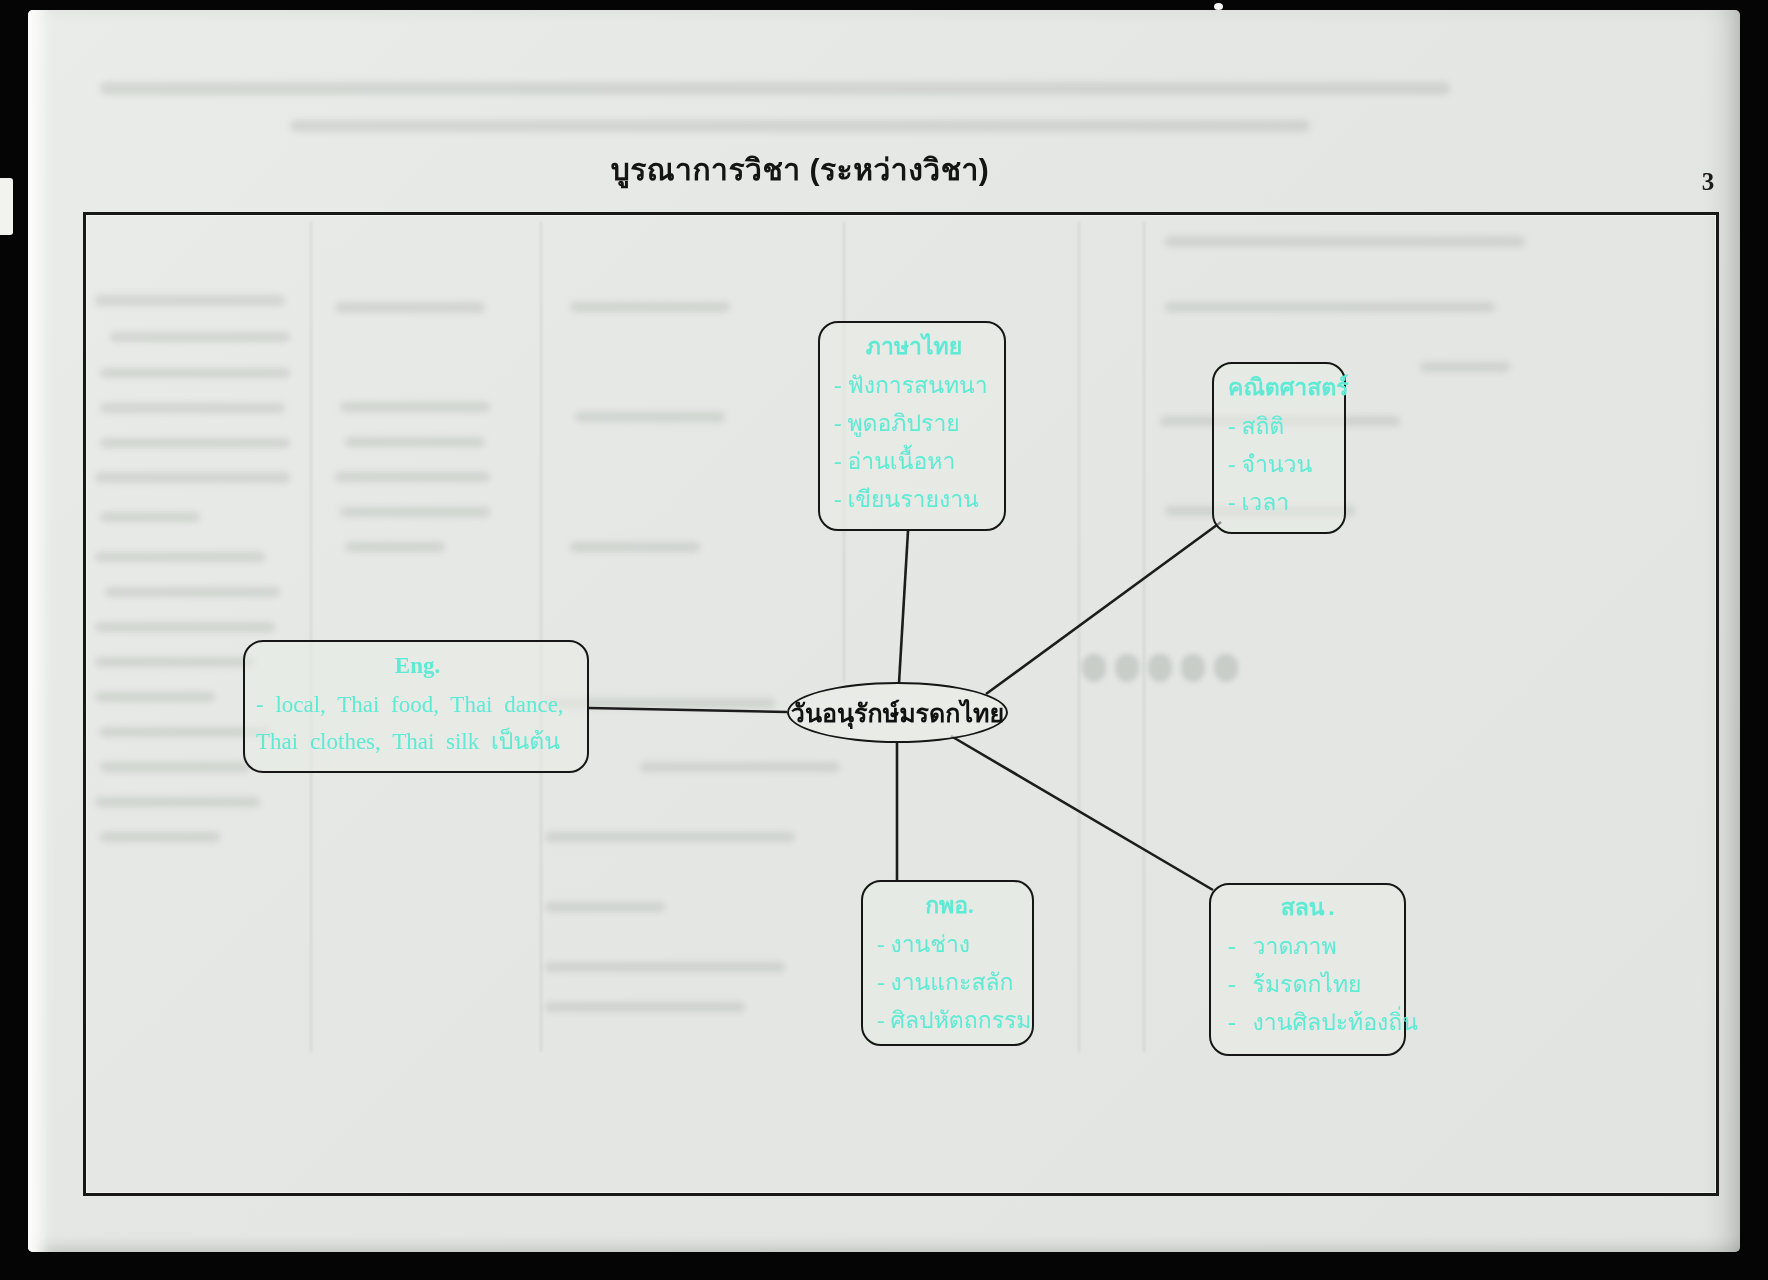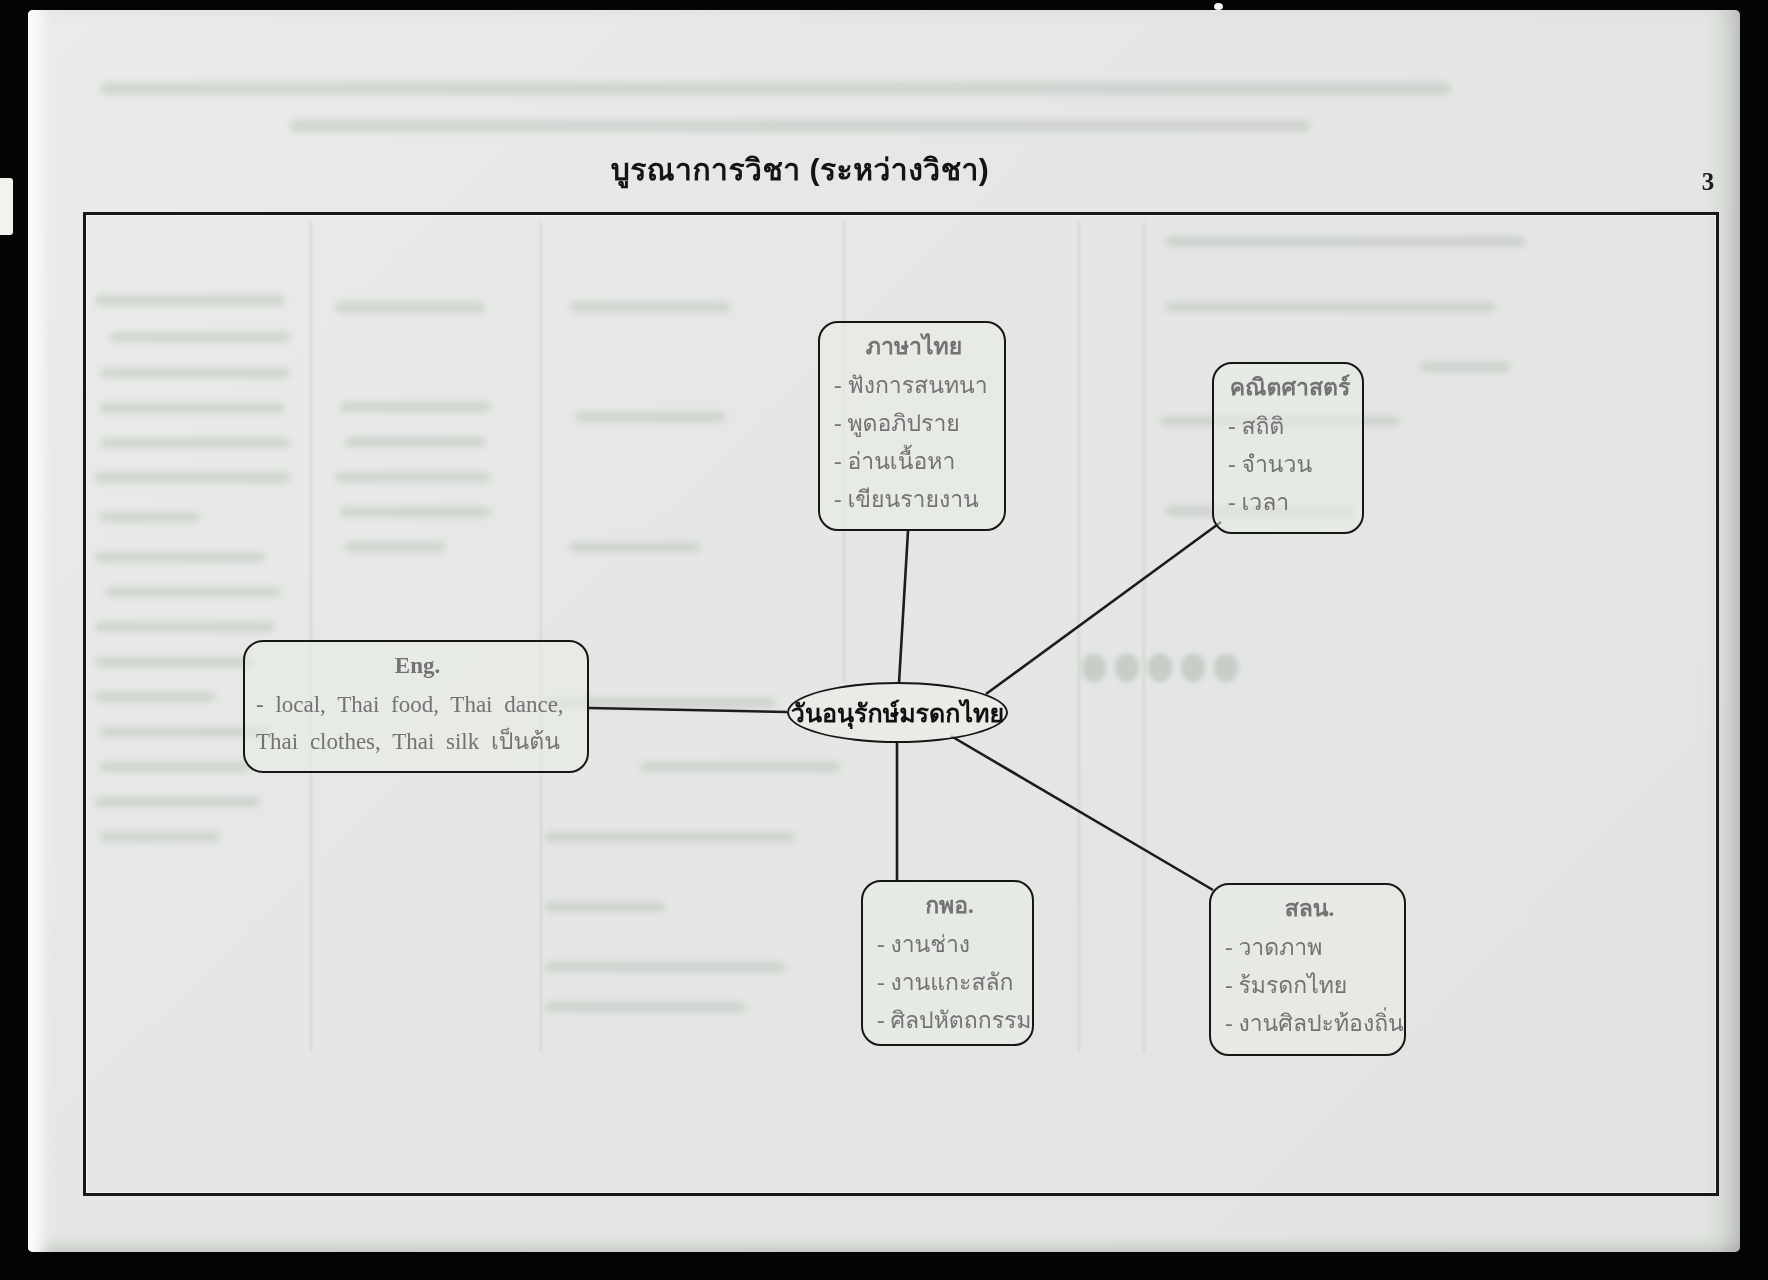--- a/index.html
+++ b/index.html
@@ -53,21 +53,21 @@
   }
 
   svg.connectors{position:absolute;left:0;top:0;width:1768px;height:1280px;pointer-events:none;}
   svg.connectors line{stroke:#1c1c1c;stroke-width:2.6;}
 
   .node{
     position:absolute;
     border:2.6px solid #161616;
     border-radius:20px;
     background:rgba(233,236,232,0.55);
-    color:#737373;
+    color:#5eead4;
     font-size:23px;
     box-sizing:border-box;
     padding:8px 10px 6px 14px;
   }
   .node-title{
     font-weight:700;text-align:center;margin-bottom:4px;line-height:32px;
   }
   .node-item{line-height:38px;white-space:nowrap;}
   .node-paragraph{line-height:37px;word-spacing:6px;white-space:normal;}
 
@@ -161,40 +161,40 @@
   </svg>
 
   <div class="node" style="left:818px;top:321px;width:188px;height:210px;">
     <div class="node-title">ภาษาไทย</div>
     <div class="node-item">- ฟังการสนทนา</div>
     <div class="node-item">- พูดอภิปราย</div>
     <div class="node-item">- อ่านเนื้อหา</div>
     <div class="node-item">- เขียนรายงาน</div>
   </div>
 
-  <div class="node" style="left:1212px;top:362px;width:152px;height:172px;">
+  <div class="node" style="left:1212px;top:362px;width:134px;height:172px;">
     <div class="node-title">คณิตศาสตร์</div>
     <div class="node-item">- สถิติ</div>
     <div class="node-item">- จำนวน</div>
     <div class="node-item">- เวลา</div>
   </div>
 
   <div class="node" style="left:243px;top:640px;width:346px;height:133px;padding-left:11px;padding-right:8px;">
     <div class="node-title">Eng.</div>
     <div class="node-paragraph">- local, Thai food, Thai dance, Thai clothes, Thai silk เป็นต้น</div>
   </div>
 
   <div class="node" style="left:813px;top:880px;width:173px;height:166px;margin-left:48px;">
     <div class="node-title">กพอ.</div>
     <div class="node-item">- งานช่าง</div>
     <div class="node-item">- งานแกะสลัก</div>
     <div class="node-item">- ศิลปหัตถกรรม</div>
   </div>
 
-  <div class="node" style="left:1209px;top:883px;width:197px;height:173px;">
+  <div class="node" style="left:1209px;top:883px;width:197px;height:173px;font-family:Liberation Mono, monospace;">
     <div class="node-title">สลน.</div>
     <div class="node-item">- วาดภาพ</div>
     <div class="node-item">- ร้มรดกไทย</div>
     <div class="node-item">- งานศิลปะท้องถิ่น</div>
   </div>
 
   <div class="center-ellipse">
     <span>วันอนุรักษ์มรดกไทย</span>
   </div>
 

